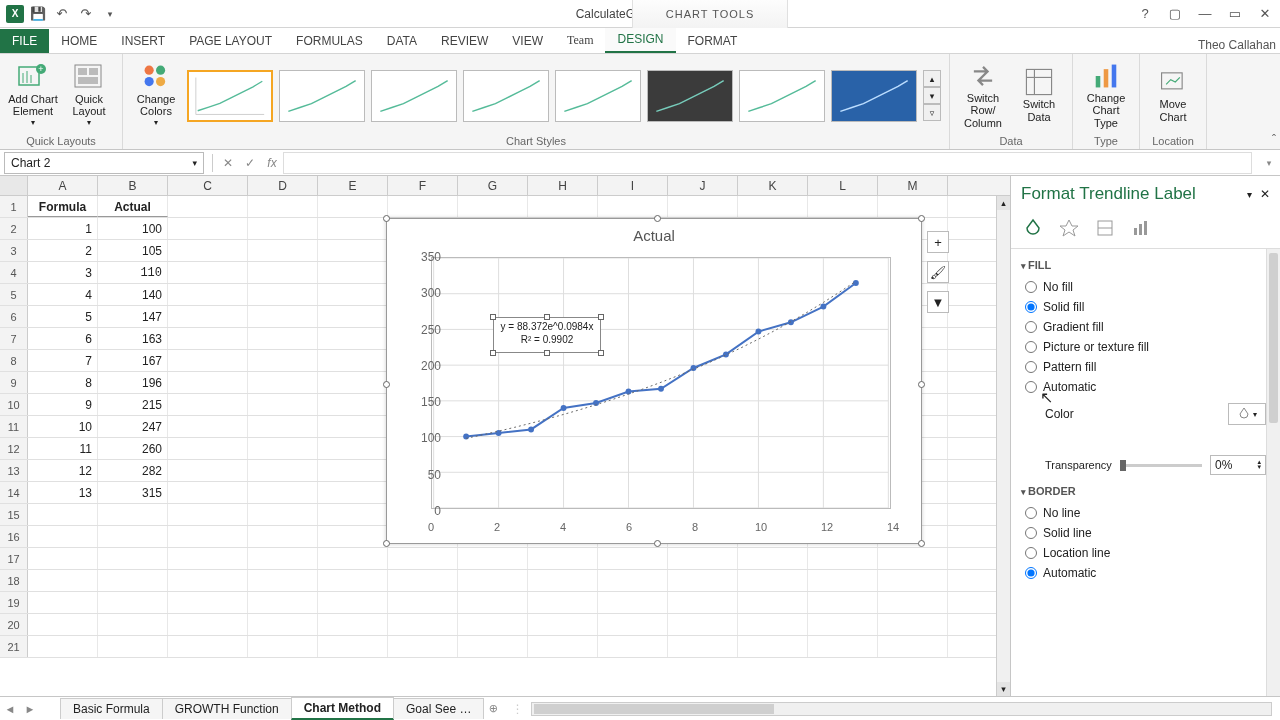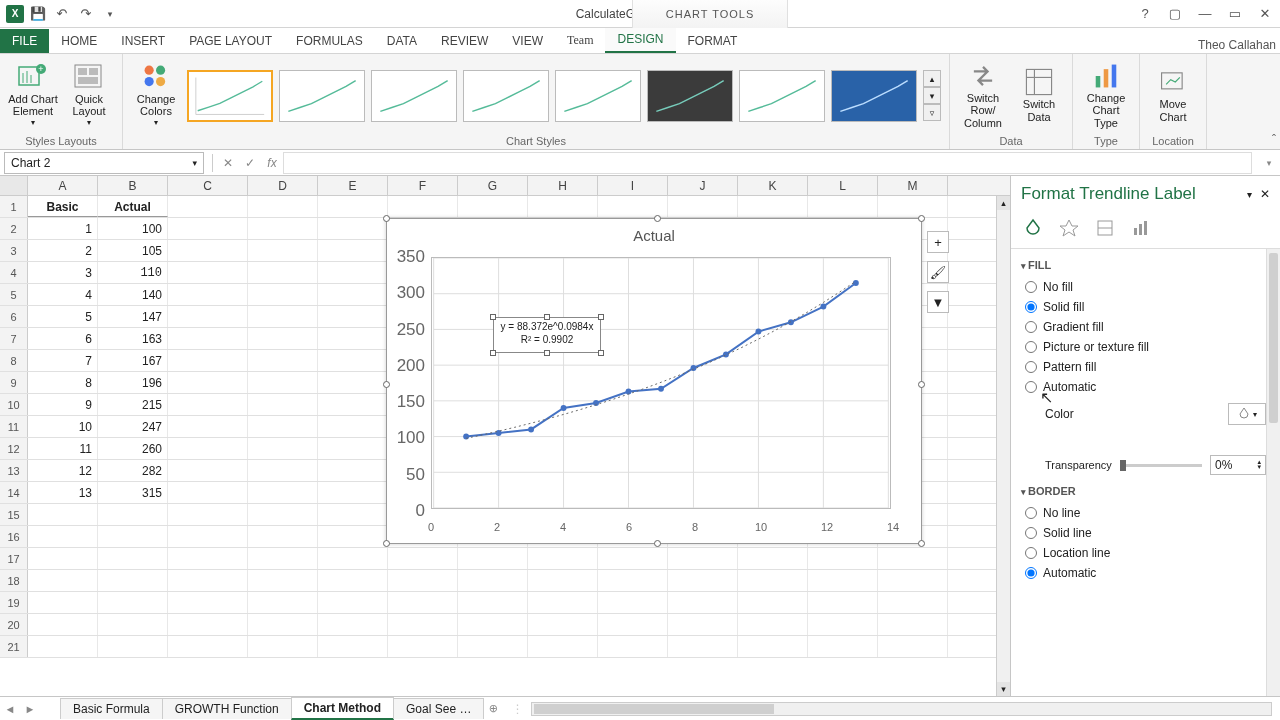--- a/index.html
+++ b/index.html
@@ -58,21 +58,21 @@
 .cell.hd { font-weight:bold; text-align:center; border-bottom:1px solid #999;}
 .cell.r { text-align:right;}
 .vscroll { position:absolute; right:0; top:20px; width:14px; bottom:0; background:#f0f0f0; border-left:1px solid #ccc;}
 .vscroll .arr { height:14px; background:#e4e4e4; text-align:center; font-size:9px; line-height:14px;}
 
 
 .chart { position:absolute; left:386px; top:42px; width:536px; height:326px; background:#fff; border:1px solid #999; box-shadow:0 0 4px rgba(0,0,0,0.2);}
 .handle { position:absolute; width:7px; height:7px; background:#fff; border:1px solid #666; border-radius:50%;}
 .chart-title { text-align:center; font-size:15px; color:#555; padding:8px 0 4px;}
 .plot { position:absolute; left:44px; top:38px; right:30px; bottom:34px; border:1px solid #bbb; background:#fff;}
-.ylabel { position:absolute; left:4px; font-size:17px; color:#666; text-align:right; width:34px; transform:translateY(-50%);}
+.ylabel { position:absolute; left:20px; font-size:12px; color:#666; text-align:right; width:34px; transform:translateY(-50%);}
 .xlabel { position:absolute; bottom:10px; font-size:11px; color:#666; transform:translateX(-50%);}
 .eqbox { position:absolute; left:106px; top:98px; width:108px; height:36px; border:1px solid #888; background:#fff; font-size:10px; text-align:center; padding:2px; line-height:1.3;}
 .eqbox .bh { position:absolute; width:6px;height:6px; border:1px solid #666; background:#fff;}
 .chart-side { position:absolute; right:-28px; top:12px; display:flex; flex-direction:column; gap:8px;}
 .chart-side div { width:22px;height:22px; border:1px solid #bbb; background:#fff; display:flex;align-items:center;justify-content:center; font-size:13px;}
 
 
 .panel { width:270px; border-left:1px solid #c6c6c6; background:#fff; display:flex; flex-direction:column;}
 .panel-hdr { padding:8px 10px; display:flex; justify-content:space-between; align-items:center;}
 .panel-title { font-size:17px; color:#217346;}
@@ -166,21 +166,21 @@
               <rect x="2" y="2" width="26" height="22" fill="none" stroke="#888"></rect>
               <rect x="5" y="5" width="9" height="7" fill="#bbb"></rect>
               <rect x="16" y="5" width="9" height="7" fill="#bbb"></rect>
               <rect x="5" y="14" width="20" height="7" fill="#bbb"></rect>
             </svg>
           </div>
         <span>Quick Layout</span>
           <span class="chev">▾</span>
       </div>
     </div>
-    <div class="ribbon-group-label">Styles Layouts</div>
+    <div class="ribbon-group-label">Quick Layouts</div>
   </div>
   <div class="ribbon-group">
     <div class="ribbon-group-content">
       <div class="bigbtn">
         <div class="bicon">
             <svg viewBox="0 0 28 28">
               <circle cx="8" cy="8" r="4" fill="#e74"></circle>
               <circle cx="18" cy="8" r="4" fill="#4a7"></circle>
               <circle cx="8" cy="18" r="4" fill="#47e"></circle>
               <circle cx="18" cy="18" r="4" fill="#ea4"></circle>
@@ -308,21 +308,21 @@
         <div class="colhdr" style="width: 70px;">H</div>
         <div class="colhdr" style="width: 70px;">I</div>
         <div class="colhdr" style="width: 70px;">J</div>
         <div class="colhdr" style="width: 70px;">K</div>
         <div class="colhdr" style="width: 70px;">L</div>
         <div class="colhdr" style="width: 70px;">M</div>
       </div>
     <div class="rows" id="rows">
         <div class="row">
           <div class="rowhdr">1</div>
-          <div class="cell hd" style="width: 70px;">Basic</div>
+          <div class="cell hd" style="width: 70px;">Formula</div>
           <div class="cell hd" style="width: 70px;">Actual</div>
           <div class="cell" style="width: 80px;"></div>
           <div class="cell" style="width: 70px;"></div>
           <div class="cell" style="width: 70px;"></div>
           <div class="cell" style="width: 70px;"></div>
           <div class="cell" style="width: 70px;"></div>
           <div class="cell" style="width: 70px;"></div>
           <div class="cell" style="width: 70px;"></div>
           <div class="cell" style="width: 70px;"></div>
           <div class="cell" style="width: 70px;"></div>

